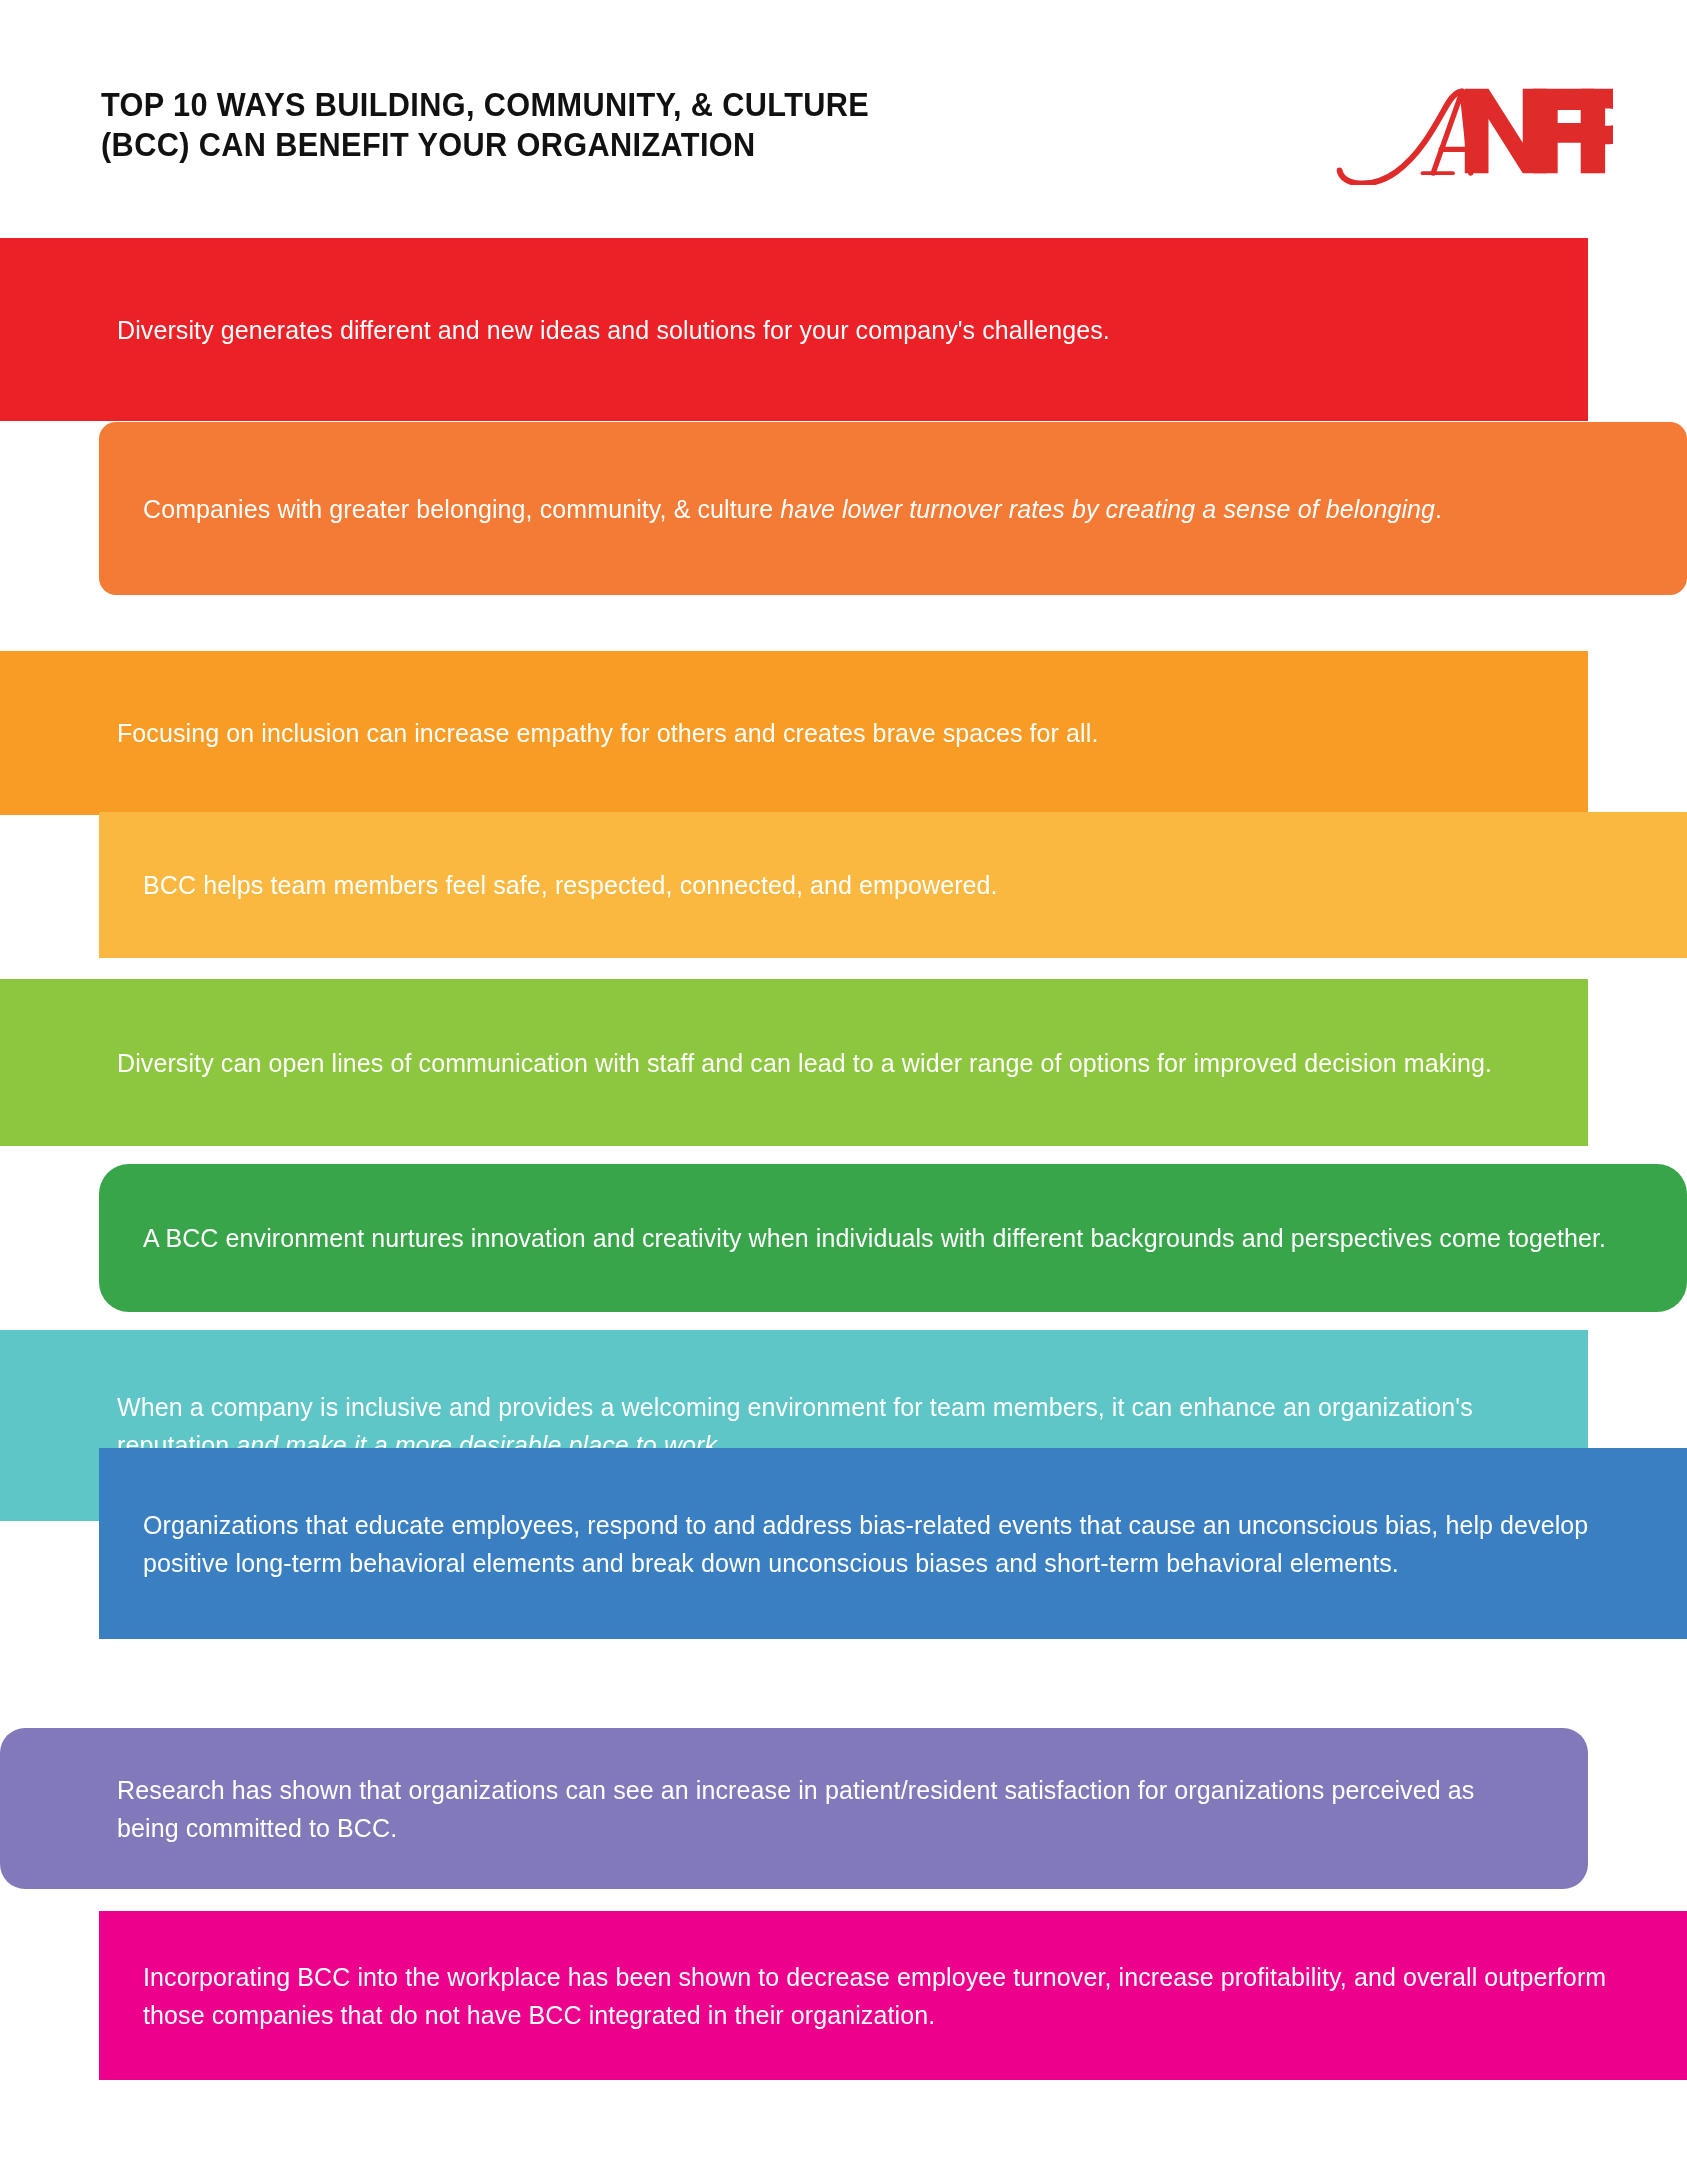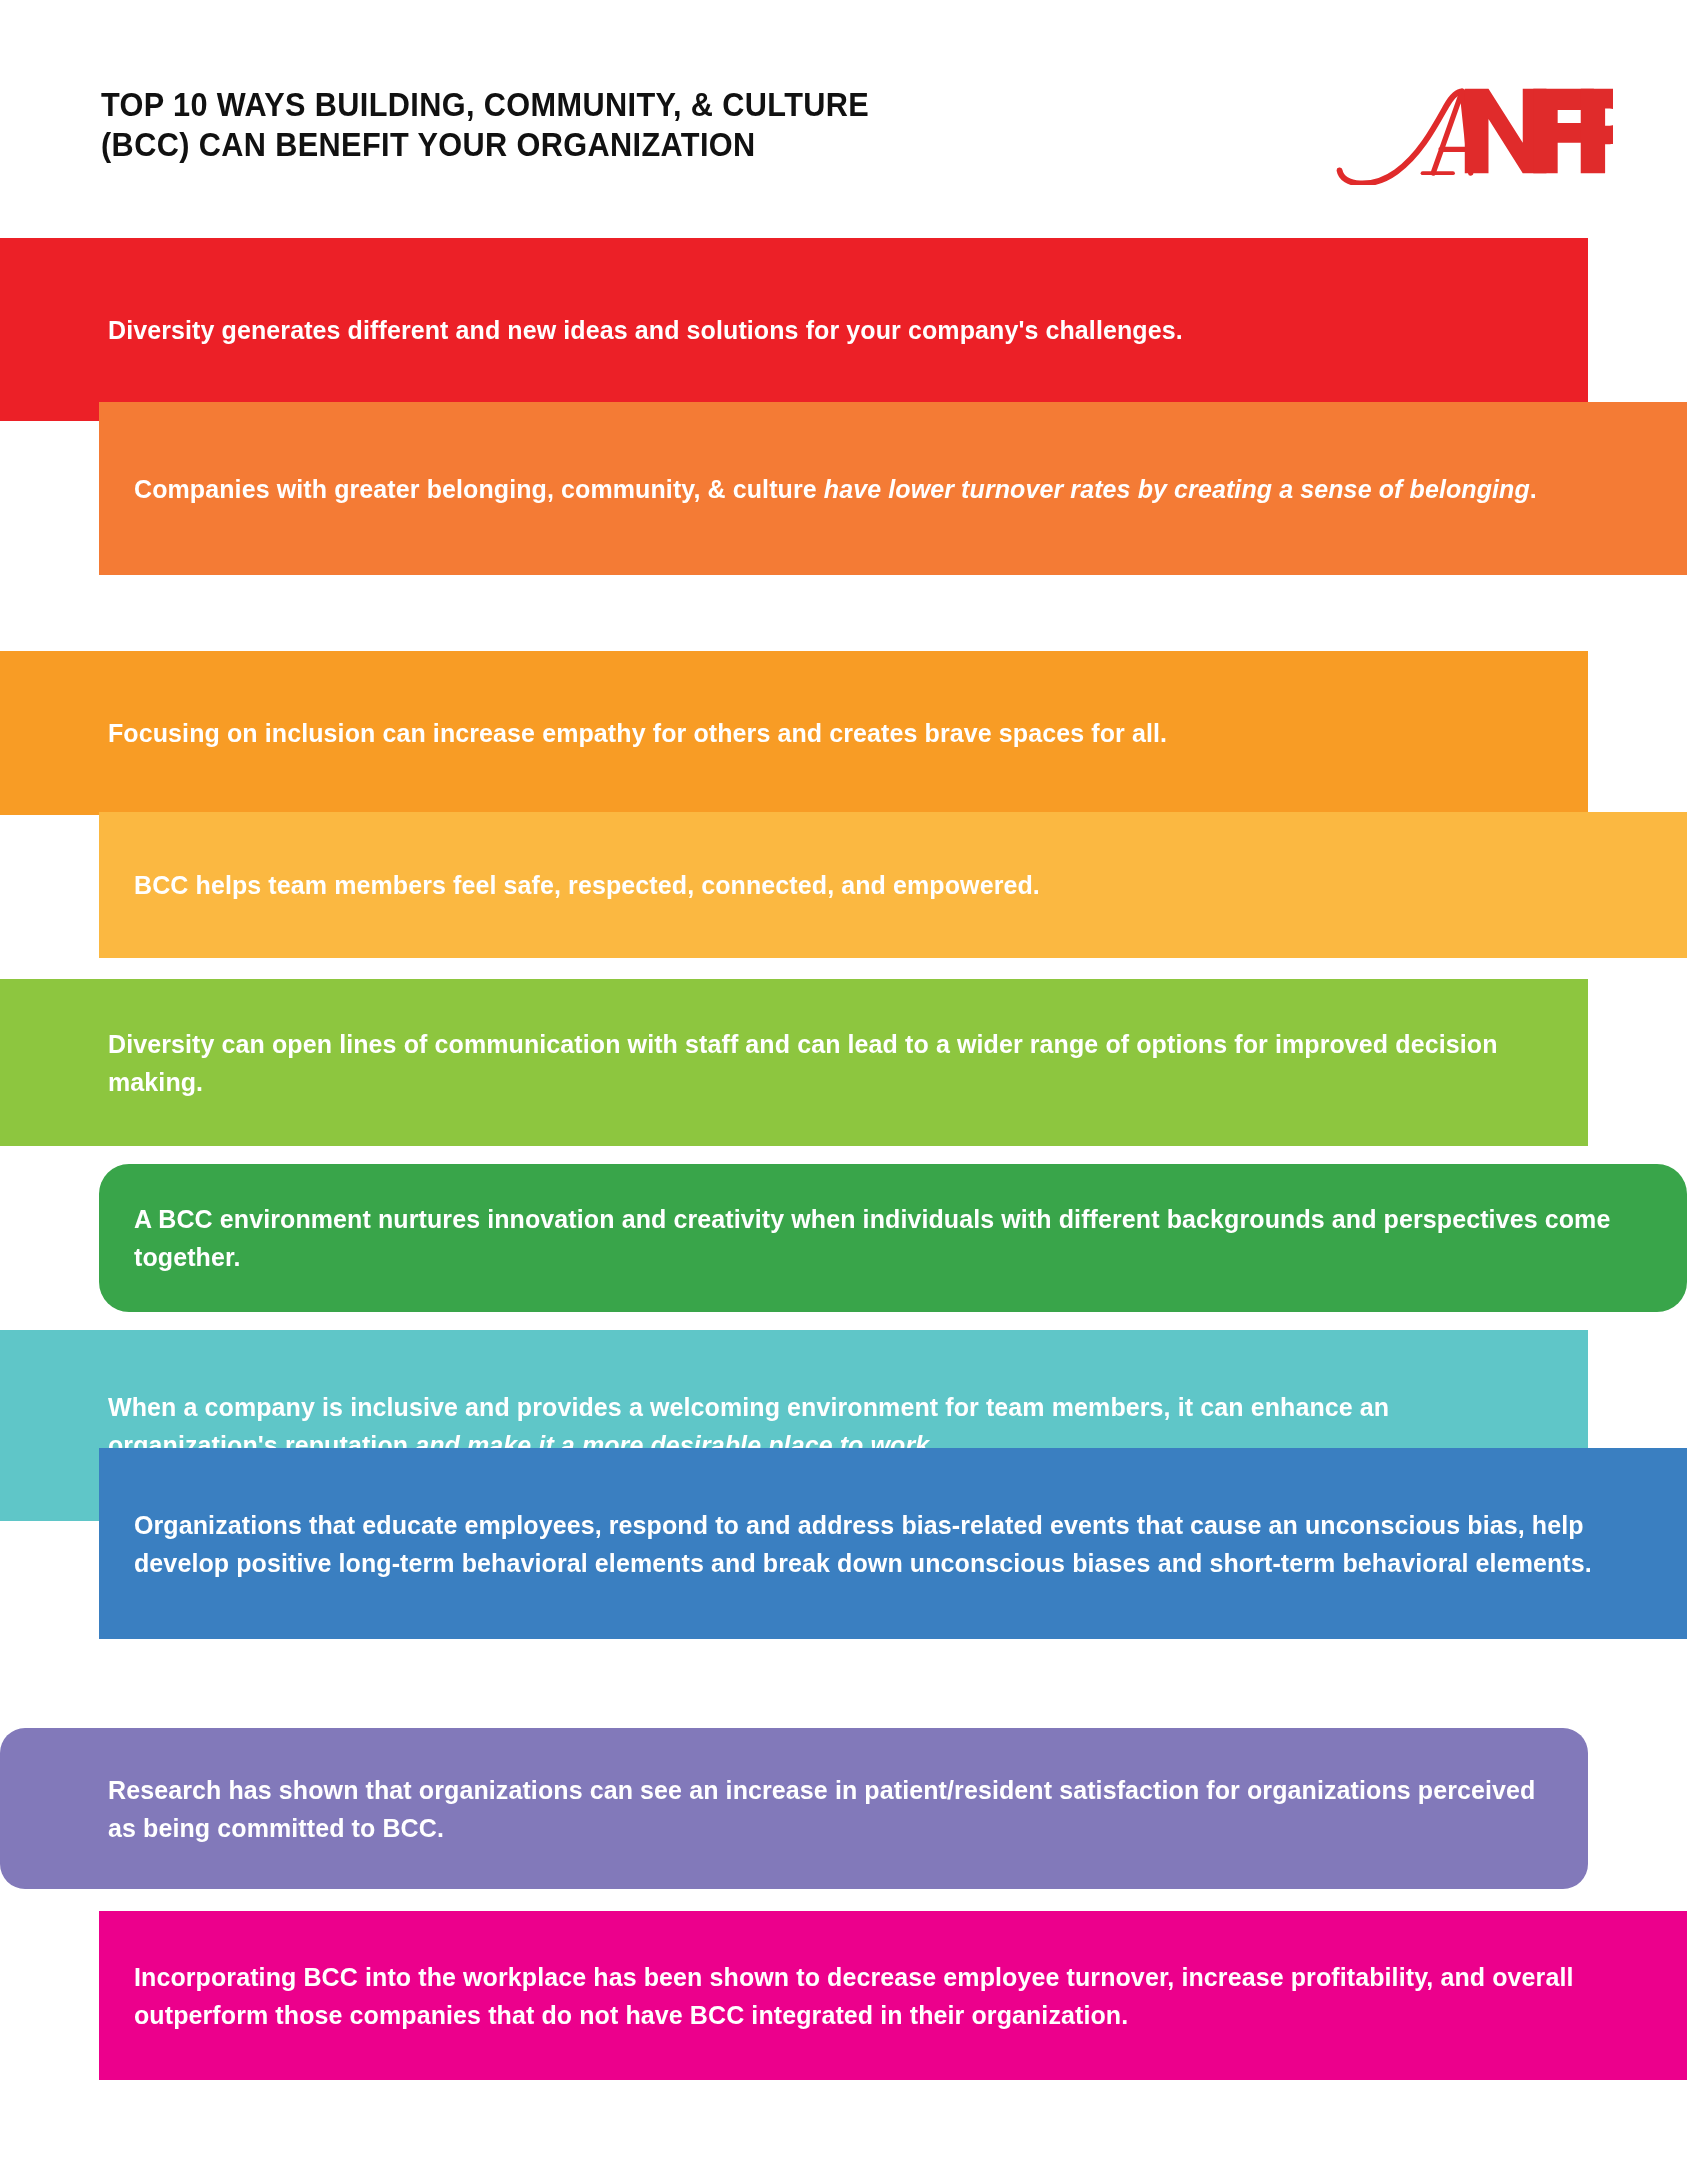--- a/index.html
+++ b/index.html
@@ -69,33 +69,33 @@
     display: flex;
     flex-direction: column;
     justify-content: center;
   }
   .bar.left-bleed  { left: 0px;   width: 1588px; padding-left: 101px; padding-right: 40px; }
   .bar.right-bleed { left: 99px; width: 1588px; padding-left: 28px;  padding-right: 40px; }
 
   .bar-text {
     color: #ffffff;
     font-family: "Liberation Sans Narrow", "Liberation Sans", sans-serif;
-    font-weight: 700;
+    font-weight: 400;
     font-size: 25px;
     line-height: 38px;
     letter-spacing: 0.1px;
-    margin: 7px;
+    margin: 16px;
   }
   .bar-text .it {
     font-style: italic;
   }
 
   
   #bar-1  { top: 238px;  height: 183px; }
-  #bar-2  { top: 402px;  height: 173px; }
+  #bar-2  { top: 422px;  height: 173px; border-radius: 17px; }
   #bar-3  { top: 651px;  height: 164px; }
   #bar-4  { top: 812px; height: 146px; }
   #bar-5  { top: 979px; height: 167px; }
   #bar-6  { top: 1164px; height: 148px; }
   #bar-7  { top: 1330px; height: 191px; }
   #bar-8  { top: 1448px; height: 191px; }
   #bar-9  { top: 1728px; height: 161px; }
   #bar-10 { top: 1911px; height: 169px; }
 </style>
 </head>

